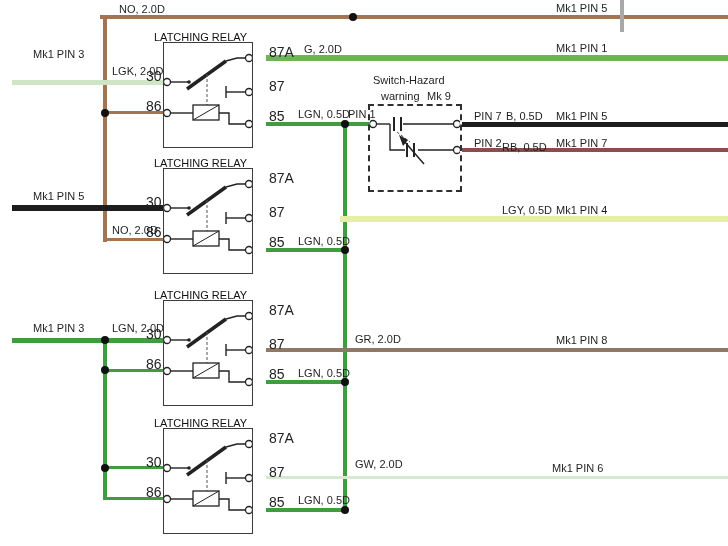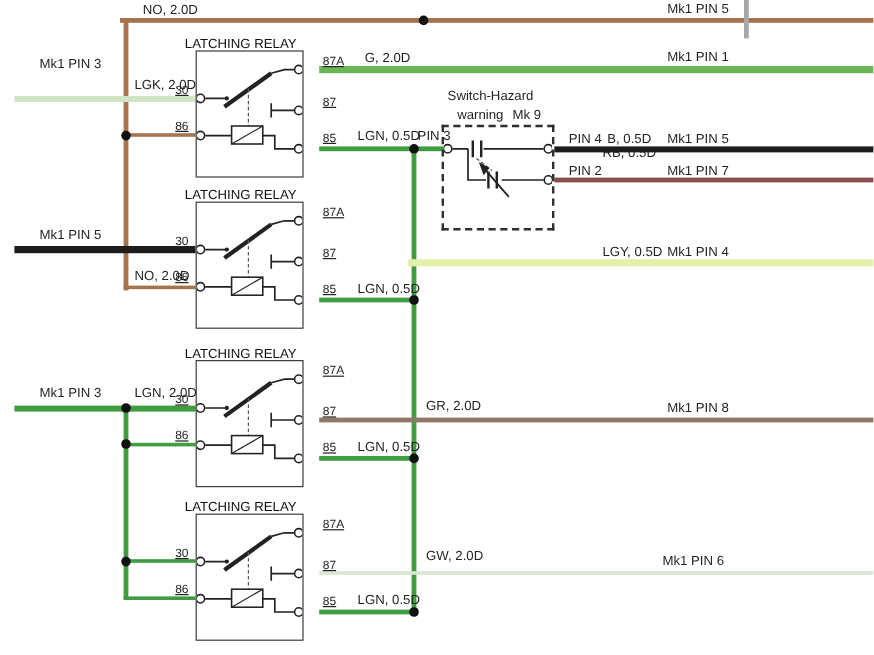--- a/index.html
+++ b/index.html
@@ -4,21 +4,21 @@
 <style>
   * { margin:0; padding:0; box-sizing:border-box; }
   body { background:#fff; }
   .canvas {
     position:relative; width:728px; height:546px; background:#fff; overflow:hidden;
     font-family:"Liberation Sans", sans-serif; font-size:11px; color:var(--ink,#1f1f1f);
   }
   .wire { position:absolute; }
   .dot  { position:absolute; width:8px; height:8px; border-radius:50%; background:var(--dot,#111); }
   .lbl  { position:absolute; white-space:nowrap; line-height:13px; }
-  .term { position:absolute; white-space:nowrap; font-size:10px; color:#222; line-height:12px;text-decoration:underline; }
+  .term { position:absolute; white-space:nowrap; font-size:14px; color:#222; line-height:12px; }
   .relay { position:absolute; left:154px; width:232px; height:122px; }
   .relay-title { position:absolute; left:0; top:0; color:#111; }
   .relay-box { position:absolute; left:9px; top:11px; width:90px; height:106px;
                border:1px solid #3c3c3c; background:#fff; }
   .hazard-box { position:absolute; left:368px; top:104px; width:94px; height:88px;
                 border:2px dashed #2f2f2f; background:transparent; }
   .brown { background:var(--brown); }
   .palegreen { background:var(--palegreen); }
   .green { background:var(--green); }
   .lgn { background:var(--lgn); }
@@ -204,29 +204,29 @@
     </svg>
   </div>
 
   <span class="lbl" style="left:119px;top:3px">NO, 2.0D</span>
   <span class="lbl" style="left:556px;top:2px">Mk1 PIN 5</span>
   <span class="lbl" style="left:556px;top:42px">Mk1 PIN 1</span>
   <span class="lbl" style="left:304px;top:43px">G, 2.0D</span>
   <span class="lbl" style="left:33px;top:48px">Mk1 PIN 3</span>
   <span class="lbl" style="left:112px;top:65px">LGK, 2.0D</span>
   <span class="lbl" style="left:298px;top:108px">LGN, 0.5D</span>
-  <span class="lbl" style="left:348px;top:108px">PIN 3</span>
+  <span class="lbl" style="left:348px;top:108px">PIN 1</span>
   <span class="lbl" style="left:373px;top:74px">Switch-Hazard</span>
   <span class="lbl" style="left:381px;top:90px">warning</span>
   <span class="lbl" style="left:427px;top:90px">Mk 9</span>
-  <span class="lbl" style="left:474px;top:110px">PIN 4</span>
+  <span class="lbl" style="left:474px;top:110px">PIN 7</span>
   <span class="lbl" style="left:506px;top:110px">B, 0.5D</span>
   <span class="lbl" style="left:556px;top:110px">Mk1 PIN 5</span>
   <span class="lbl" style="left:474px;top:137px">PIN 2</span>
-  <span class="lbl" style="left:502px;top:122px">RB, 0.5D</span>
+  <span class="lbl" style="left:502px;top:141px">RB, 0.5D</span>
   <span class="lbl" style="left:556px;top:137px">Mk1 PIN 7</span>
   <span class="lbl" style="left:33px;top:190px">Mk1 PIN 5</span>
   <span class="lbl" style="left:502px;top:204px">LGY, 0.5D</span>
   <span class="lbl" style="left:556px;top:204px">Mk1 PIN 4</span>
   <span class="lbl" style="left:112px;top:224px">NO, 2.0D</span>
   <span class="lbl" style="left:298px;top:235px">LGN, 0.5D</span>
   <span class="lbl" style="left:33px;top:322px">Mk1 PIN 3</span>
   <span class="lbl" style="left:112px;top:322px">LGN, 2.0D</span>
   <span class="lbl" style="left:355px;top:333px">GR, 2.0D</span>
   <span class="lbl" style="left:556px;top:334px">Mk1 PIN 8</span>

